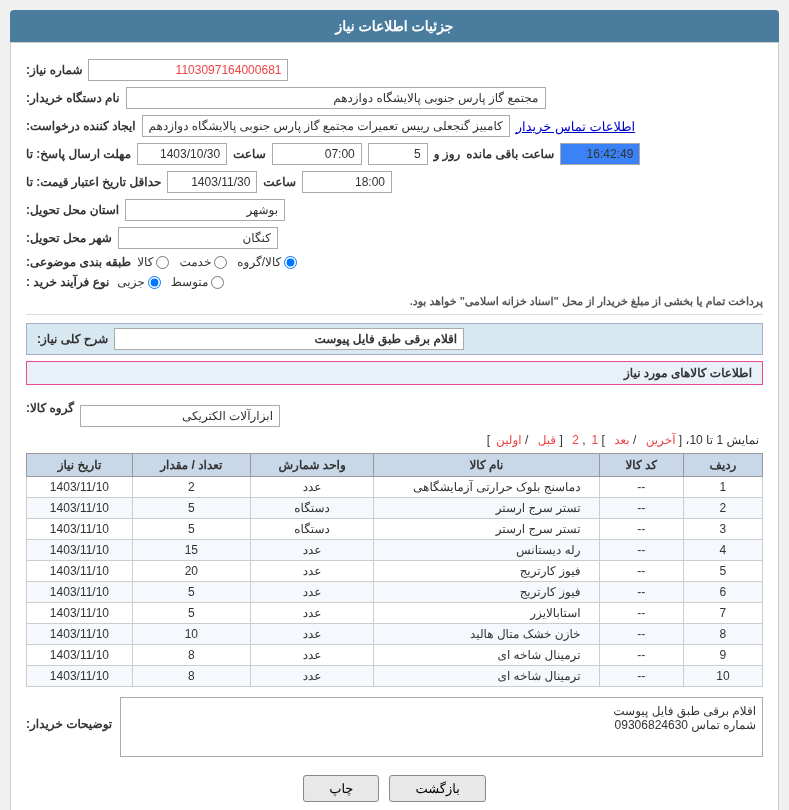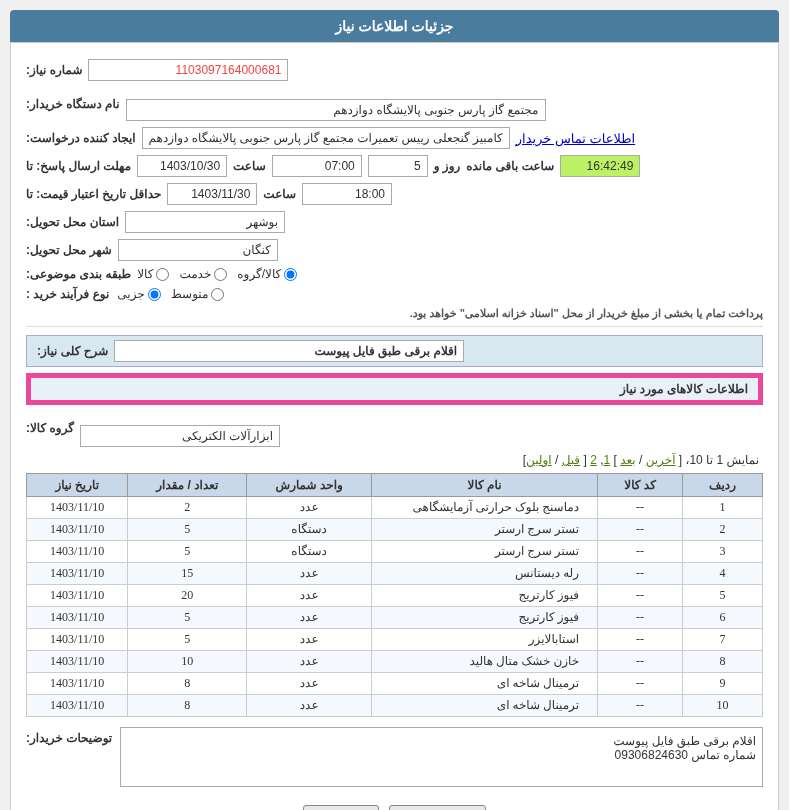--- a/index.html
+++ b/index.html
@@ -72,21 +72,21 @@
       background: #d8e8f0;
       border: 1px solid #aac;
       padding: 4px 10px;
       font-weight: bold;
       font-size: 13px;
       margin: 8px 0 6px 0;
       text-align: right;
     }
     .sub-section-title {
       background: #e8f0f8;
-      border: 5px solid #ec4899;
+      border: 1px solid #ec4899;
       padding: 4px 10px;
       font-weight: bold;
       font-size: 12px;
       margin: 6px 0 4px 0;
       text-align: right;
     }
     .group-label-row {
       display: flex;
       align-items: center;
       gap: 6px;
@@ -94,42 +94,41 @@
       margin-bottom: 4px;
     }
     .pagination-row {
       text-align: right;
       font-size: 12px;
       margin-bottom: 4px;
       color: #333;
       padding: 2px 4px;
     }
     .pagination-row a, .pagination-row span.link {
-      color: #4d7c0f;
-      text-decoration: underline;
+      color: #ef4444;
       cursor: pointer;
+      margin-left: 6px;
     }
     table {
       width: 100%;
       border-collapse: collapse;
       font-size: 12px;
       direction: rtl;
     }
     table th {
       background: #c8d8e8;
       border: 1px solid #999;
       padding: 4px 22px;
       text-align: center;
       font-weight: bold;
     }
     table td {
       border: 1px solid #ccc;
       padding: 3px 18px;
       text-align: center;
-      font-family: Liberation Serif, serif;
     }
     table tr:nth-child(even) td { background: #f5f8fc; }
     table tr:nth-child(odd) td { background: #ffffff; }
     .notes-box {
       border: 1px solid #aaa;
       background: white;
       min-height: 60px;
       padding: 6px;
       font-size: 12px;
       direction: rtl;
@@ -176,32 +175,32 @@
   <div class="header-bar">جزئیات اطلاعات نیاز</div>
 
   <div class="main-card">
 
     <div class="form-row" style="margin-top:6px;">
       <span class="field-box blue-text" style="min-width:200px;">1103097164000681</span>
       <span class="label">شماره نیاز:</span>
     </div>
 
     <div class="form-row">
-      <span class="field-box wide" style="min-width:420px;margin-top:12px;">مجتمع گاز پارس جنوبی  پالایشگاه دوازدهم</span>
+      <span class="field-box wide" style="min-width:420px;">مجتمع گاز پارس جنوبی  پالایشگاه دوازدهم</span>
       <span class="label">نام دستگاه خریدار:</span>
     </div>
 
     <div class="form-row">
       <span class="link-text">اطلاعات تماس خریدار</span>
       <span class="field-box" style="min-width:340px;">کامبیز گنجعلی رییس تعمیرات مجتمع گاز پارس جنوبی  پالایشگاه دوازدهم</span>
       <span class="label">ایجاد کننده درخواست:</span>
     </div>
 
     <div class="form-row">
-      <span class="field-box" style="min-width:80px; background:#bef264;">16:42:49</span>
+      <span class="field-box" style="min-width:80px; background:#3b82f6;">16:42:49</span>
       <span class="label">ساعت باقی مانده</span>
       <span class="label">روز و</span>
       <span class="field-box xsmall">5</span>
       <span class="field-box small">07:00</span>
       <span class="label">ساعت</span>
       <span class="field-box small">1403/10/30</span>
       <span class="label">مهلت ارسال پاسخ: تا</span>
     </div>
 
     <div class="form-row">
@@ -371,21 +370,21 @@
       </tr>
         </tbody>
     </table>
 
     <div style="margin-top:10px;">
       <div class="form-row" style="justify-content:flex-start; align-items:flex-start; gap:8px;">
         <div class="notes-box" style="flex:1; min-height:60px;">
           <div>اقلام برقی طبق فایل پیوست</div>
           <div>شماره تماس 09306824630</div>
         </div>
-        <span class="label" style="margin-top:4px;">توضیحات خریدار:</span>
+        <span class="label" style="margin-top:20px;">توضیحات خریدار:</span>
       </div>
     </div>
 
     <div class="footer-buttons">
       <button class="btn">بازگشت</button>
       <button class="btn">چاپ</button>
     </div>
 
   </div>
 </div>

